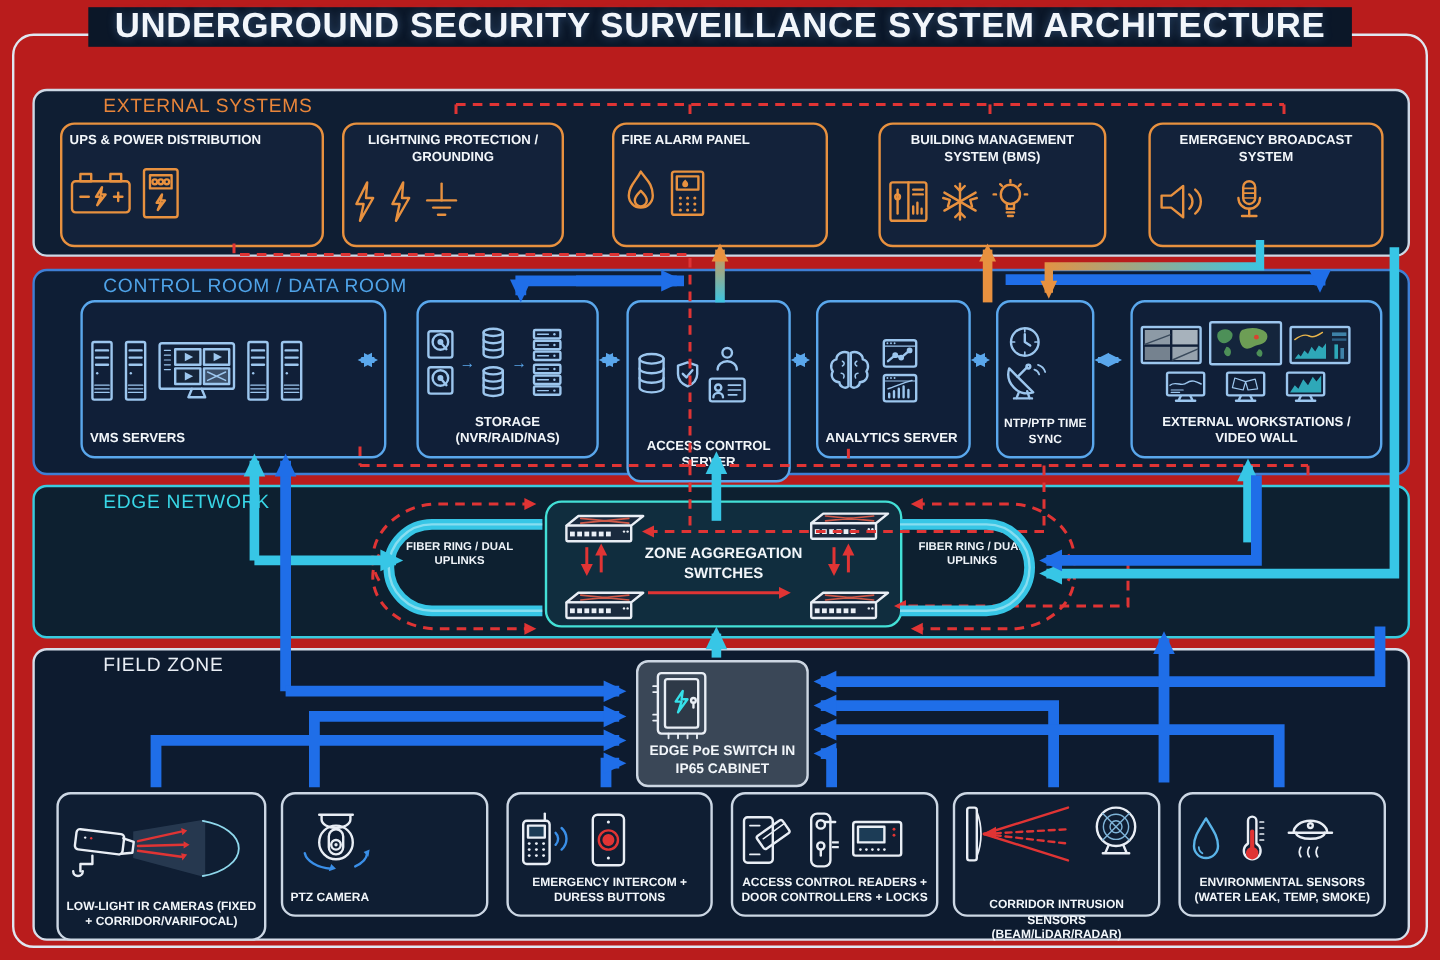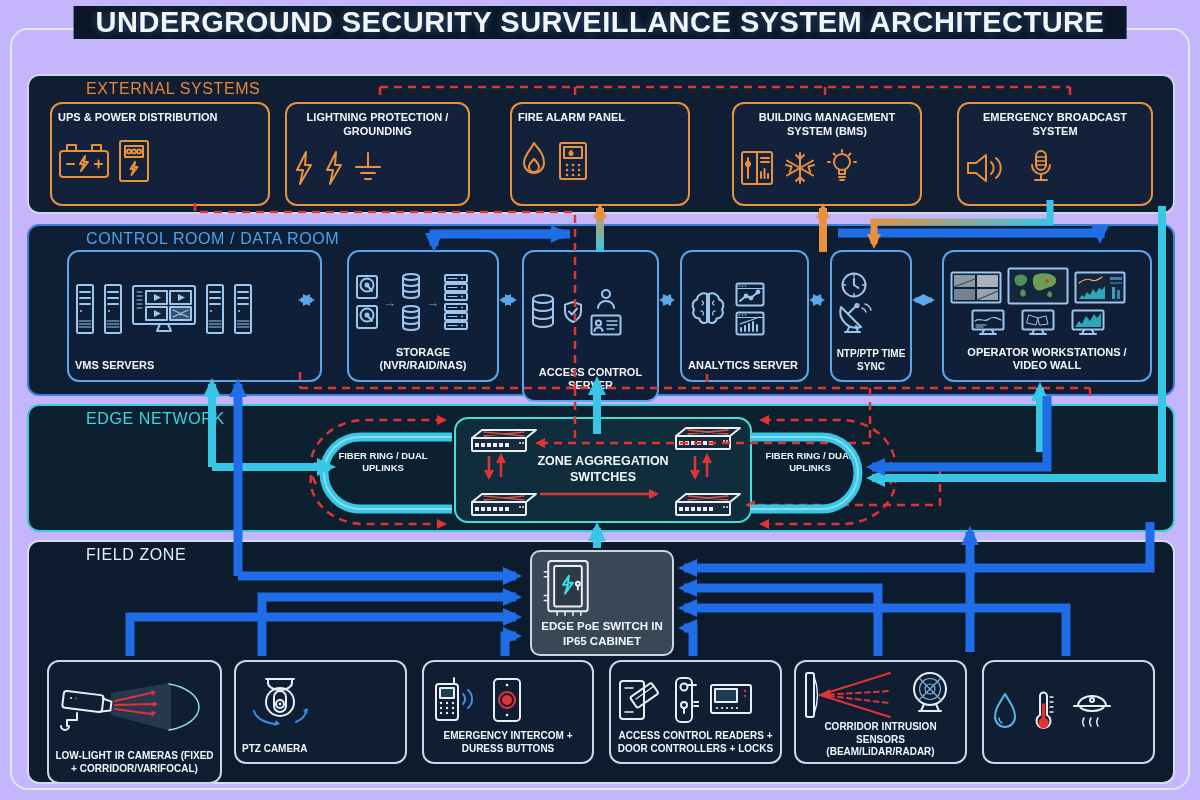--- a/index.html
+++ b/index.html
@@ -1,18 +1,18 @@
 <!DOCTYPE html>
 <html><head>
 <meta charset="utf-8">
 <style>
   html,body{margin:0;padding:0;background:#081220;}
   *{box-sizing:border-box;}
   body{font-family:"Liberation Sans","DejaVu Sans",sans-serif;}
-  #stage{position:relative;width:1200px;height:800px;background:#c4b5fd;overflow:hidden;}
+  #stage{position:relative;width:1200px;height:800px;background:#b91c1c;overflow:hidden;}
   .frame{position:absolute;left:10px;top:28px;width:1180px;height:762px;border:2.5px solid #dfe7f1;border-radius:18px;}
   .title{position:absolute;top:6px;left:50%;transform:translateX(-50%);background:#0b1728;padding:0 22px;
          font-size:29px;font-weight:800;color:#f2f6fb;letter-spacing:.5px;white-space:nowrap;text-shadow:0 0 8px rgba(120,180,255,.35);}
   .subtitle{position:absolute;top:48px;left:50%;transform:translateX(-50%);background:#0b1728;padding:0 14px;
          font-size:13px;font-weight:600;color:#b9c7da;letter-spacing:3px;white-space:nowrap;}
   .section{position:absolute;border-radius:12px;}
   .sec-ext{left:27px;top:74px;width:1148px;height:140px;border:2px solid #cdd8e5;background:#0f1e33;}
   .sec-ctl{left:27px;top:224px;width:1148px;height:172px;border:2px solid #3f7fd4;background:#0e1e35;}
   .sec-edg{left:27px;top:404px;width:1148px;height:128px;border:2px solid #38ccdf;background:#0d2030;}
   .sec-fld{left:27px;top:540px;width:1148px;height:244px;border:2px solid #d5dde9;background:#0d1b2f;}
@@ -387,21 +387,21 @@
               <path d="M8 6 l9 3 -2 7 -9 -2 z M17 9 l8 -2 2 8 -8 1 z" stroke-width="1"></path>
             <path d="M13 21 l-2 4 h12 l-2 -4 M9 25 h16"></path>
           </svg>
           <svg class="ic" width="34" height="28" viewBox="0 0 34 28">
             <rect x="1.5" y="1.5" width="31" height="19" rx="1.5"></rect>
               <path d="M4 18 l4 -6 3 3 4 -8 4 5 4 -7 3 4 4 -5 v14 z" fill="#2ea8b8" stroke="none"></path>
             <path d="M13 21 l-2 4 h12 l-2 -4 M9 25 h16"></path>
           </svg>
         </div>
       </div>
-      <div class="lbl lbl-ctl">OPERATOR WORKSTATIONS / VIDEO WALL</div>
+      <div class="lbl lbl-ctl">EXTERNAL WORKSTATIONS / VIDEO WALL</div>
     </div>
   </div>
 
   <div class="section sec-edg">
     <div class="sec-h">EDGE NETWORK</div>
 
     <div class="fiber-lbl" style="left:305px;top:44px;">FIBER RING / DUAL UPLINKS</div>
     <div class="fiber-lbl" style="left:732px;top:44px;">FIBER RING / DUAL UPLINKS</div>
 
     <div class="agg">
@@ -572,21 +572,21 @@
             <circle class="fdot" cx="18" cy="25" r="1.1"></circle>
           <circle class="fdot" cx="23" cy="25" r="1.1"></circle>
             <circle class="fdot" cx="28" cy="25" r="1.1"></circle>
           <circle cx="36" cy="8" r="1.2" fill="#e03434" stroke="none"></circle>
             <circle cx="36" cy="13" r="1.2" fill="#e03434" stroke="none"></circle>
         </svg>
       </div>
       <div class="lbl lbl-fld">ACCESS CONTROL READERS + DOOR CONTROLLERS + LOCKS</div>
     </div>
 
-    <div class="box box-fld c-wh" style="left:765px;top:118px;width:173px;height:104px;">
+    <div class="box box-fld c-wh" style="left:765px;top:118px;width:173px;height:104px;gap:28px;">
       <div class="icons" style="gap:8px;">
         <svg width="96" height="52" viewBox="0 0 96 52" class="ic">
           <rect x="4" y="4" width="8" height="44" rx="2"></rect>
             <path d="M12 7 q7 19 0 38" stroke-width="1.4"></path>
           <g stroke="#e03434">
               <line x1="18" y1="26" x2="88" y2="4"></line>
               <line x1="18" y1="26" x2="88" y2="22" stroke-dasharray="5 4"></line>
           <line x1="18" y1="26" x2="88" y2="34" stroke-dasharray="5 4"></line>
               <line x1="18" y1="26" x2="88" y2="48"></line>
           <path d="M28 20 l-11 6 11 4 z" fill="#e03434" stroke="none"></path>
@@ -619,20 +619,21 @@
           <path d="M16 6 h3 M16 11 h3 M16 16 h3 M16 21 h3" stroke-width="1.4"></path>
         </svg>
         <svg width="44" height="40" viewBox="0 0 44 40" class="ic">
           <path d="M8 14 a14 10 0 0 1 28 0"></path>
             <line x1="4" y1="14" x2="40" y2="14"></line>
             <path d="M10 14 a12 5 0 0 0 24 0"></path>
           <circle cx="22" cy="8" r="2"></circle>
           <path d="M14 26 q-2.5 4 0 8 M21 26 q-2.5 4 0 8 M28 26 q-2.5 4 0 8" stroke-width="1.5"></path>
         </svg>
       </div>
+      <div class="lbl lbl-fld">ENVIRONMENTAL SENSORS (WATER LEAK, TEMP, SMOKE)</div>
     </div>
   </div>
 
   <svg class="overlay" viewBox="0 0 1200 800">
     <defs>
       <marker id="mb" markerWidth="24" markerHeight="22" refX="14" refY="10" orient="auto" markerUnits="userSpaceOnUse">
           <path d="M1 1 L20 10 L1 19 Z" fill="#1f6ee8"></path>
         </marker>
       <marker id="mc" markerWidth="24" markerHeight="22" refX="14" refY="10" orient="auto" markerUnits="userSpaceOnUse">
           <path d="M1 1 L20 10 L1 19 Z" fill="#37c6e6"></path>

